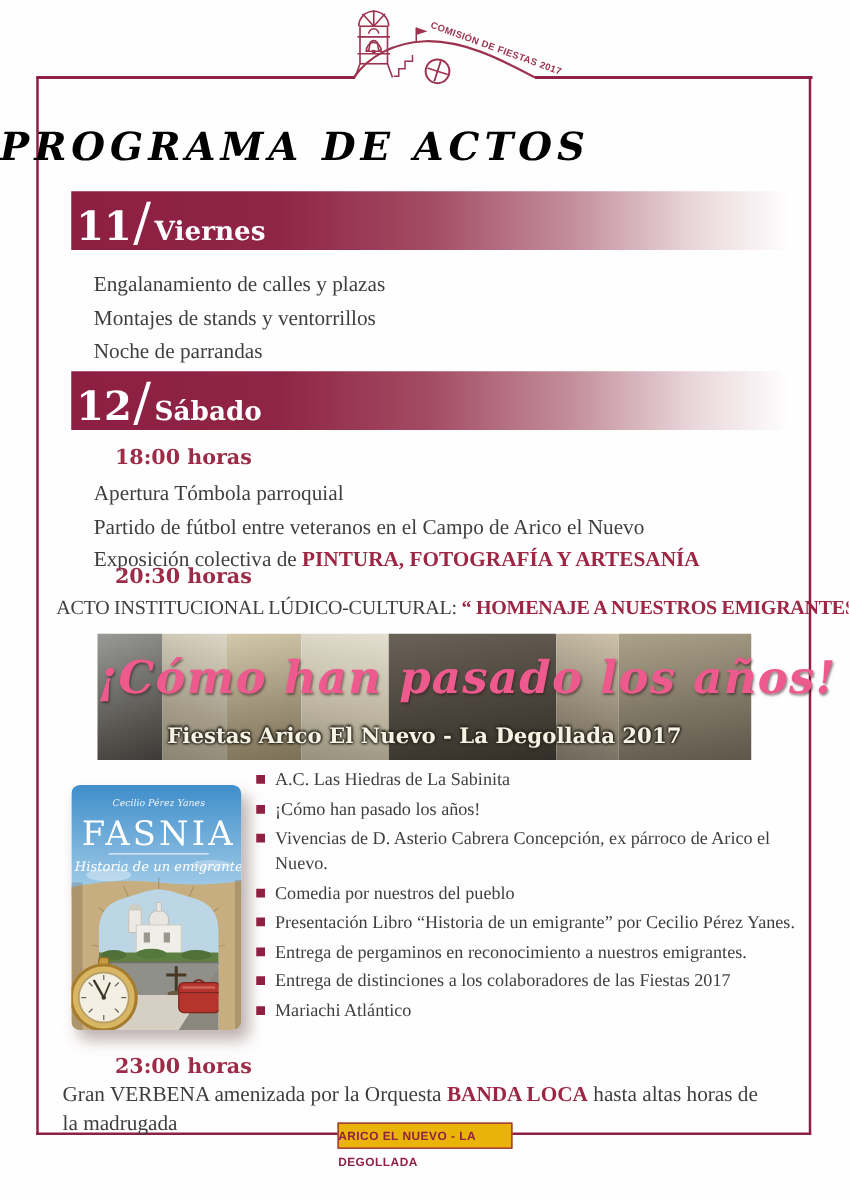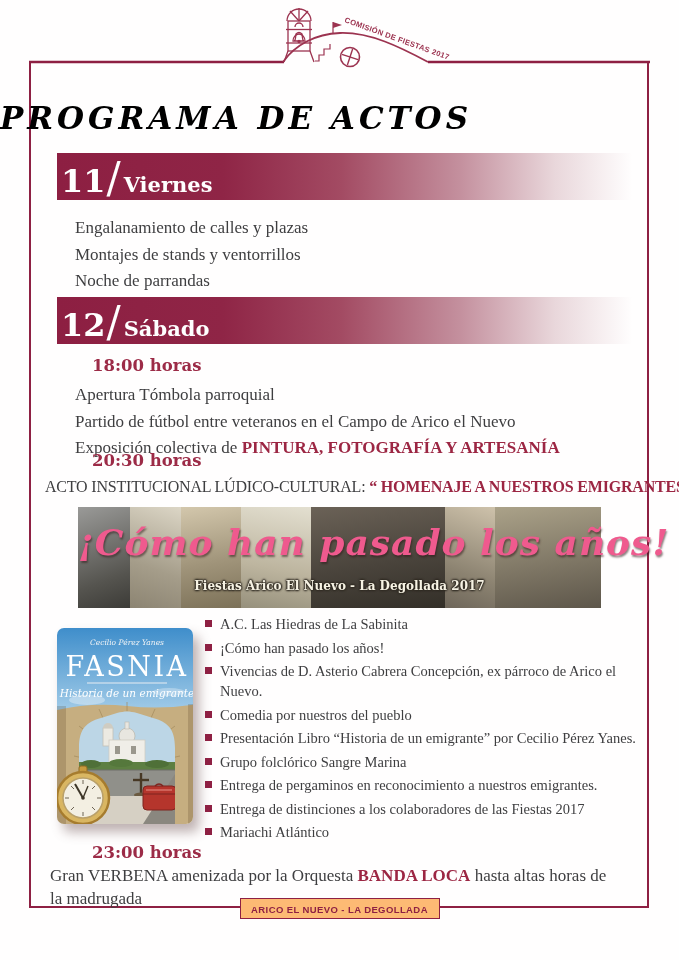--- a/index.html
+++ b/index.html
@@ -57,21 +57,21 @@
   .seg6 { width:50px;  background:linear-gradient(200deg,#cec2ab,#8c8371 65%,#6e665a); }
   .seg7 { width:106px; background:linear-gradient(170deg,#aba289,#7c7463 60%,#5d564a); }
   .banner-script {
     position:absolute; left:0; right:0; top:14px; text-align:center;
     font-family:"DejaVu Serif", serif; font-style:italic; font-weight:bold;
     font-size:36px; color:#ef5a8e; letter-spacing:1px;
     text-shadow:1px 2px 2px rgba(50,25,25,.55); white-space:nowrap;
   }
   .banner-caption {
     position:absolute; left:0; right:0; top:72px; text-align:center;
-    font-family:"DejaVu Serif", serif; font-weight:bold; font-size:12px; color:#f7f3e4;
+    font-family:"DejaVu Serif", serif; font-weight:bold; font-size:17px; color:#f7f3e4;
     text-shadow:0 1px 2px #2f2a22,1px 0 2px #2f2a22,-1px 0 2px #2f2a22,0 -1px 2px #2f2a22;
   }
 
   
   .book {
     position:absolute; left:57px; top:628px; width:136px; height:196px;
     border-radius:7px; overflow:hidden;
     box-shadow:6px 8px 12px rgba(110,85,85,.45);
   }
 
@@ -83,22 +83,22 @@
   }
   .tribute li::before {
     content:""; position:absolute; left:0; top:6px; width:7px; height:7px; background:#8e2043;
   }
 
   .verbena { position:absolute; left:50px; top:864px; width:570px; font-size:17px; line-height:23px; }
 
   
   .footer-box {
     position:absolute; top:898px; left:50%; transform:translateX(-50%);
-    width:200px; height:21px; line-height:21px; background:#fdba74;
-    border:1.5px solid #8e2043; box-sizing:border-box; text-align:center;
+    width:140px; height:21px; line-height:21px; background:#eab308;
+    border:1.5px solid #8e2043; box-sizing:border-box; text-align:left;
     font-family:"Liberation Sans", sans-serif; font-size:9.5px; font-weight:bold;
     color:#8e2043; letter-spacing:0.4px;
   }
 </style>
 </head>
 <body>
 
 <div class="page">
 
   <svg class="ornament" viewBox="0 0 679 82">
@@ -265,21 +265,20 @@
       <text x="70" y="69" text-anchor="middle" font-family="DejaVu Serif, serif" font-style="italic" font-size="10.5" fill="#ffffff">Historia de un emigrante</text>
     </svg>
   </div>
 
   <ul class="tribute">
     <li>A.C. Las Hiedras de La Sabinita</li>
     <li>¡Cómo han pasado los años!</li>
     <li>Vivencias de D. Asterio Cabrera Concepción, ex párroco de Arico el Nuevo.</li>
     <li>Comedia por nuestros del pueblo</li>
     <li>Presentación Libro “Historia de un emigrante” por Cecilio Pérez Yanes.</li>
-    <li>Grupo folclórico Sangre Marina</li>
     <li>Entrega de pergaminos en reconocimiento a nuestros emigrantes.</li>
     <li>Entrega de distinciones  a los colaboradores de las Fiestas 2017</li>
     <li>Mariachi Atlántico</li>
   </ul>
 
   <div class="time" style="top:843px;">23:00 horas</div>
 
   <div class="verbena"><span>Gran VERBENA amenizada por la Orquesta </span><span class="hl">BANDA LOCA</span><span> hasta altas horas de la madrugada</span></div>
 
   <div class="footer-box">

